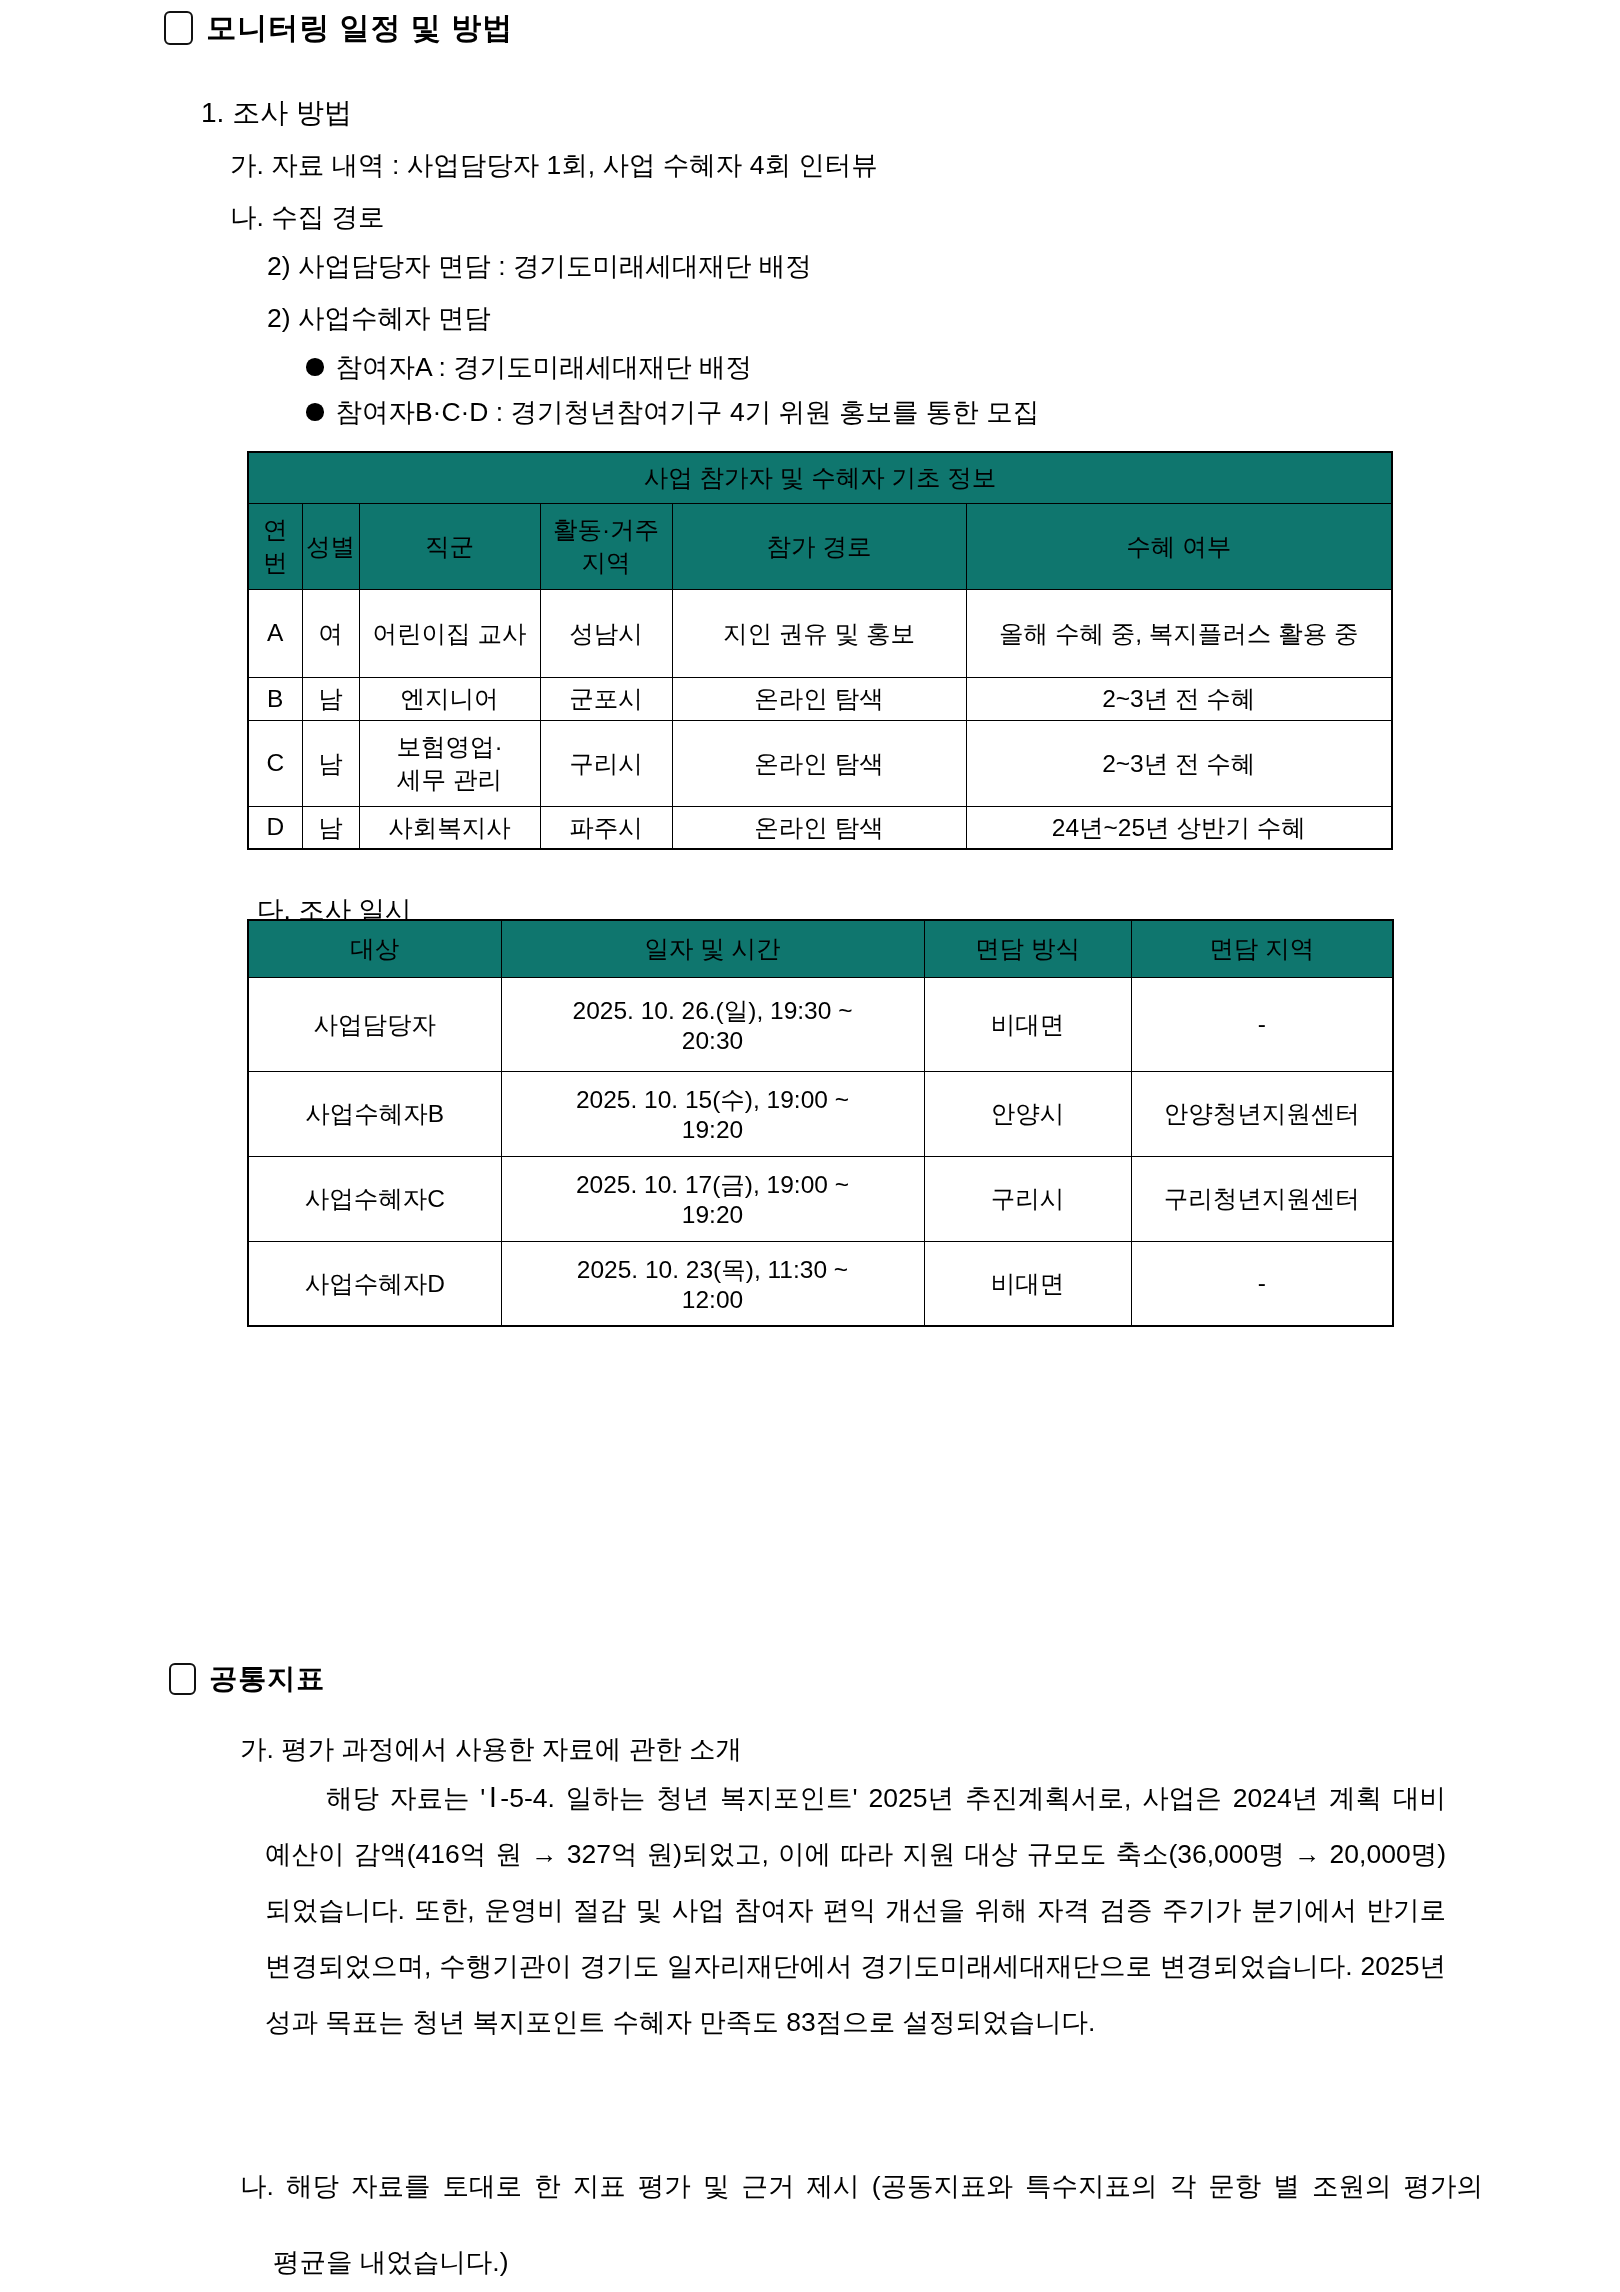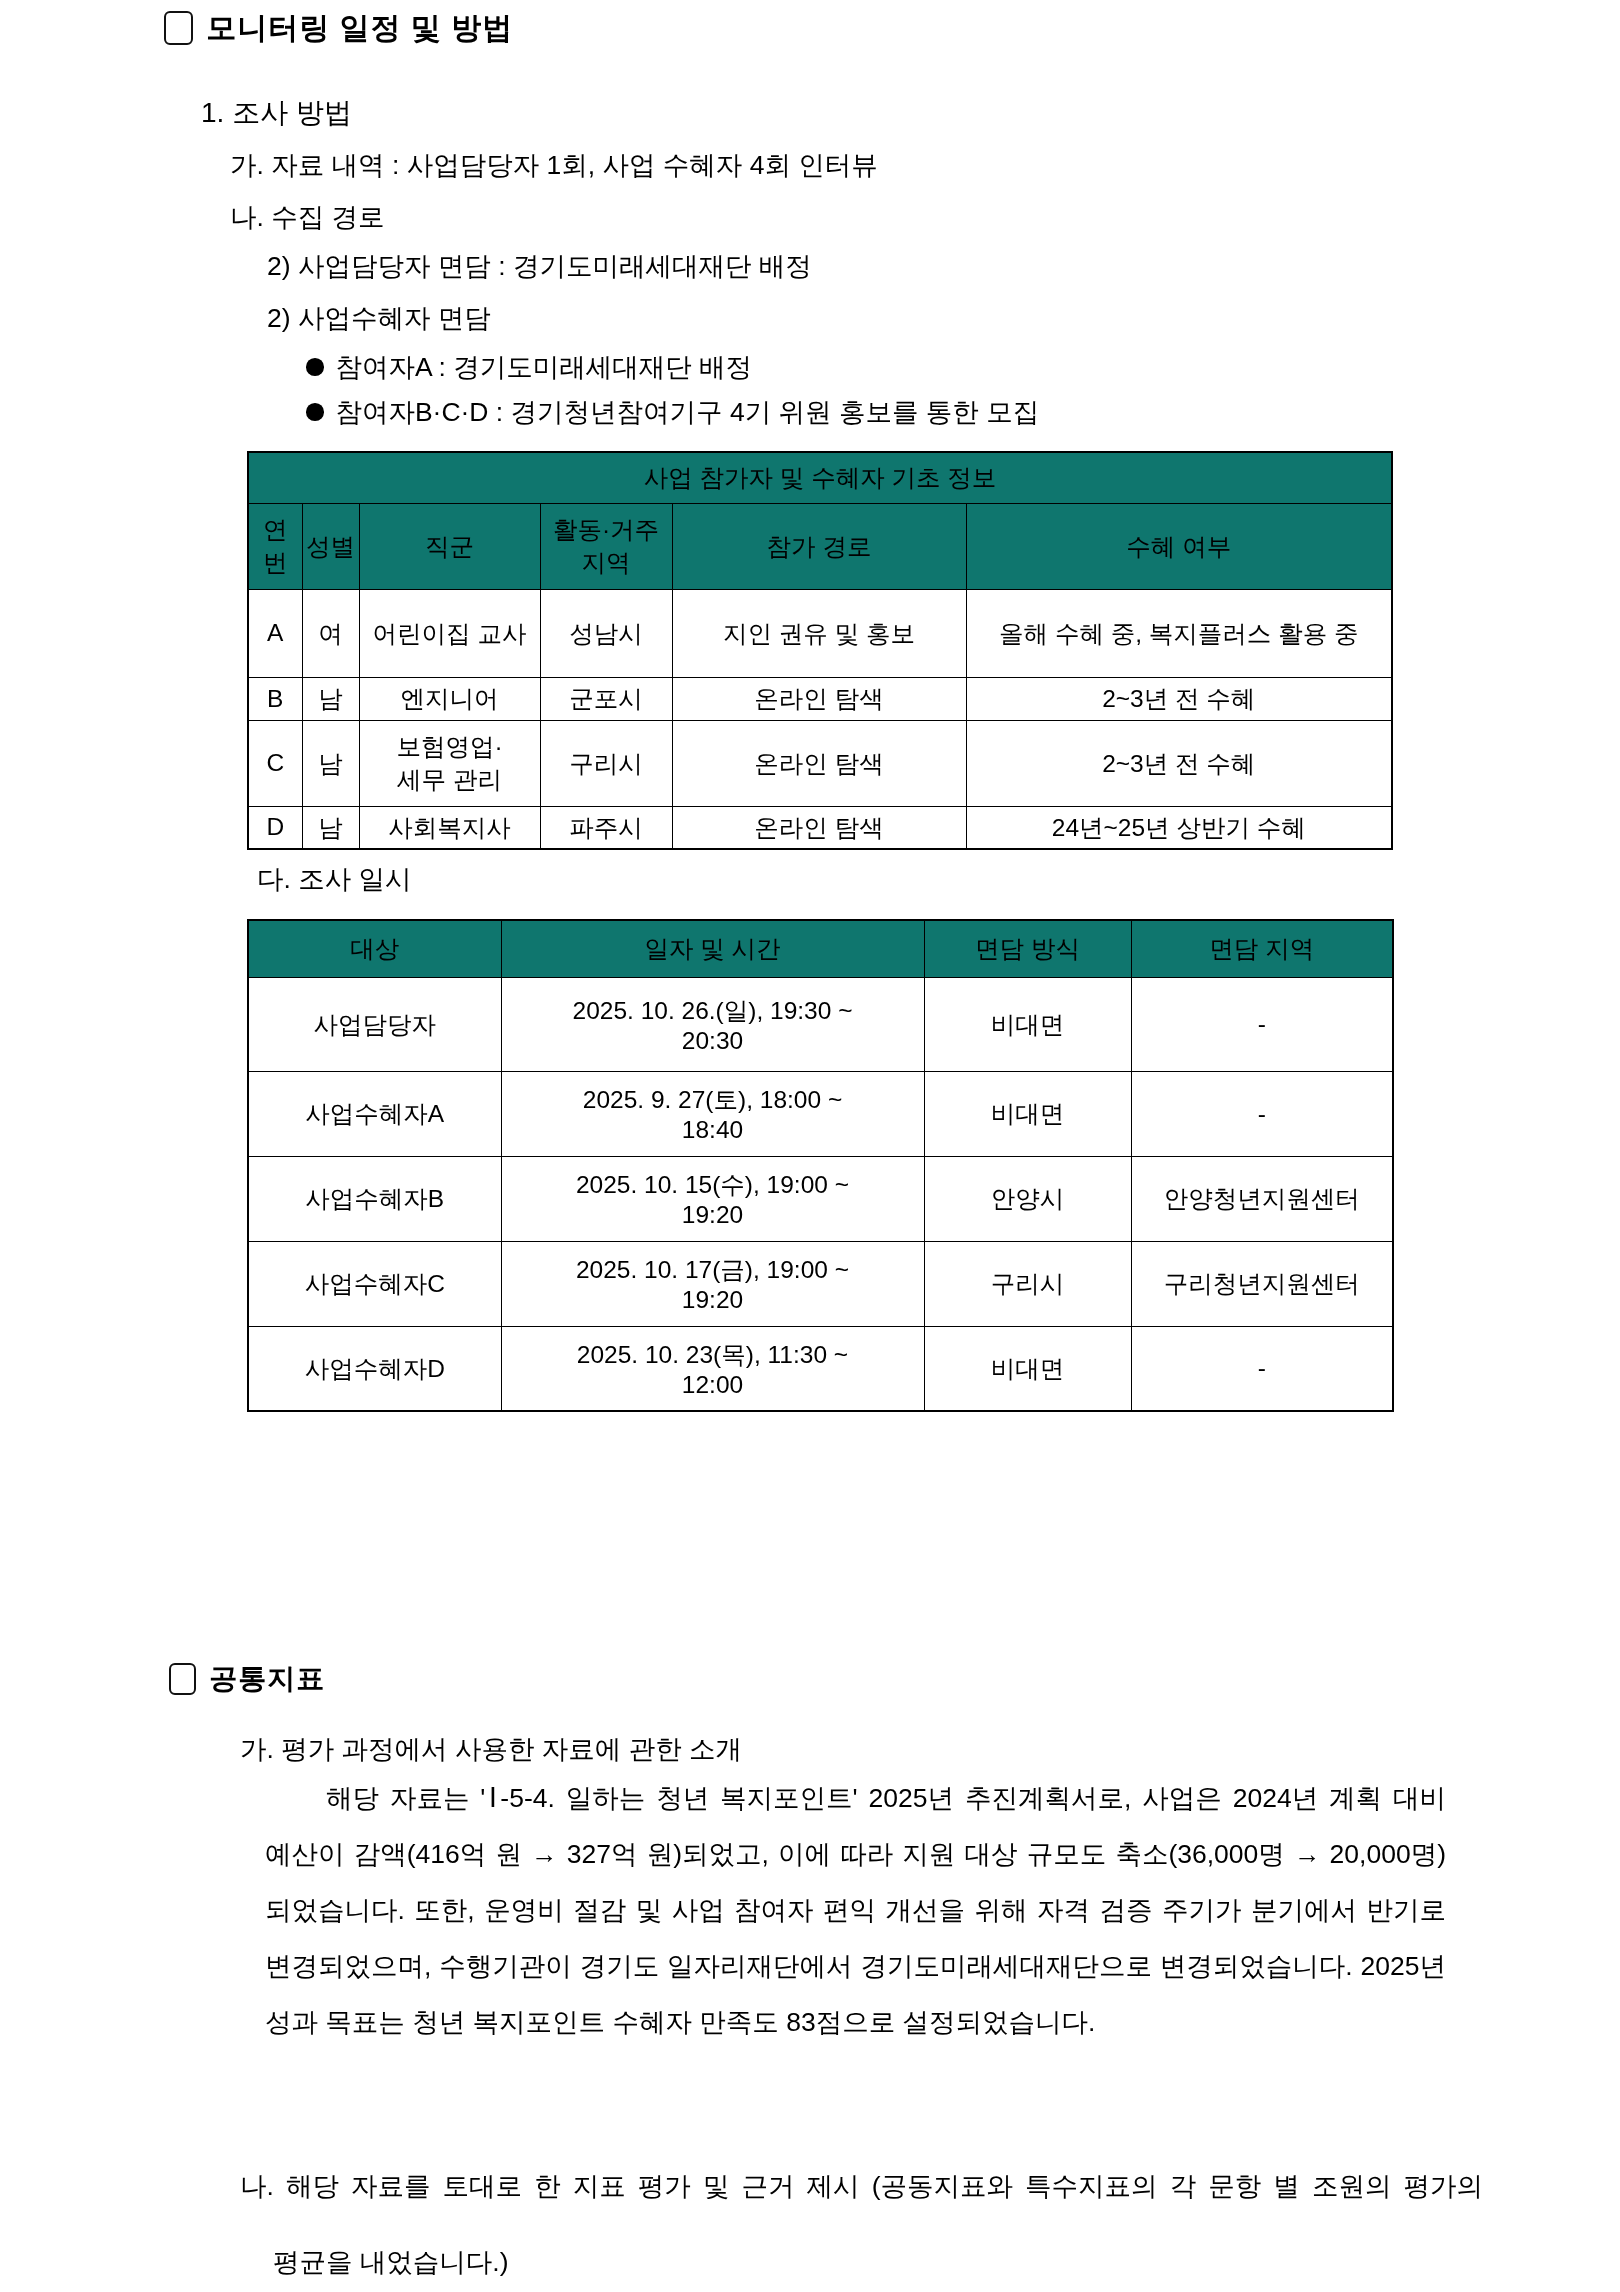--- a/index.html
+++ b/index.html
@@ -143,21 +143,21 @@
       <td>D</td>
       <td>남</td>
       <td>사회복지사</td>
       <td>파주시</td>
       <td>온라인 탐색</td>
       <td>24년~25년 상반기 수혜</td>
     </tr>
   </tbody>
     </table>
 
-  <div class="line" style="left:257px; top:861px;">다. 조사 일시</div>
+  <div class="line" style="left:257px; top:892px;">다. 조사 일시</div>
 
   <table class="doc-table t2">
     <colgroup>
       <col style="width:253px">
         <col style="width:423px">
         <col style="width:207px">
         <col style="width:262px">
     </colgroup>
     <tbody>
         <tr style="height:57px">
@@ -166,26 +166,20 @@
       <th class="gray">면담 방식</th>
       <th class="gray">면담 지역</th>
     </tr>
     <tr style="height:85px">
       <td>사업담당자</td>
       <td style="padding:16px 59px;">2025. 10. 26.(일), 19:30 ~ 20:30</td>
       <td>비대면</td>
       <td>-</td>
     </tr>
     <tr style="height:85px">
-      <td>사업수혜자A</td>
-      <td style="padding:2px 59px;">2025. 9. 27(토), 18:00 ~ 18:40</td>
-      <td>비대면</td>
-      <td>-</td>
-    </tr>
-    <tr style="height:85px">
       <td>사업수혜자B</td>
       <td style="padding:2px 59px;">2025. 10. 15(수), 19:00 ~ 19:20</td>
       <td>안양시</td>
       <td>안양청년지원센터</td>
     </tr>
     <tr style="height:85px">
       <td>사업수혜자C</td>
       <td style="padding:2px 59px;">2025. 10. 17(금), 19:00 ~ 19:20</td>
       <td>구리시</td>
       <td>구리청년지원센터</td>

